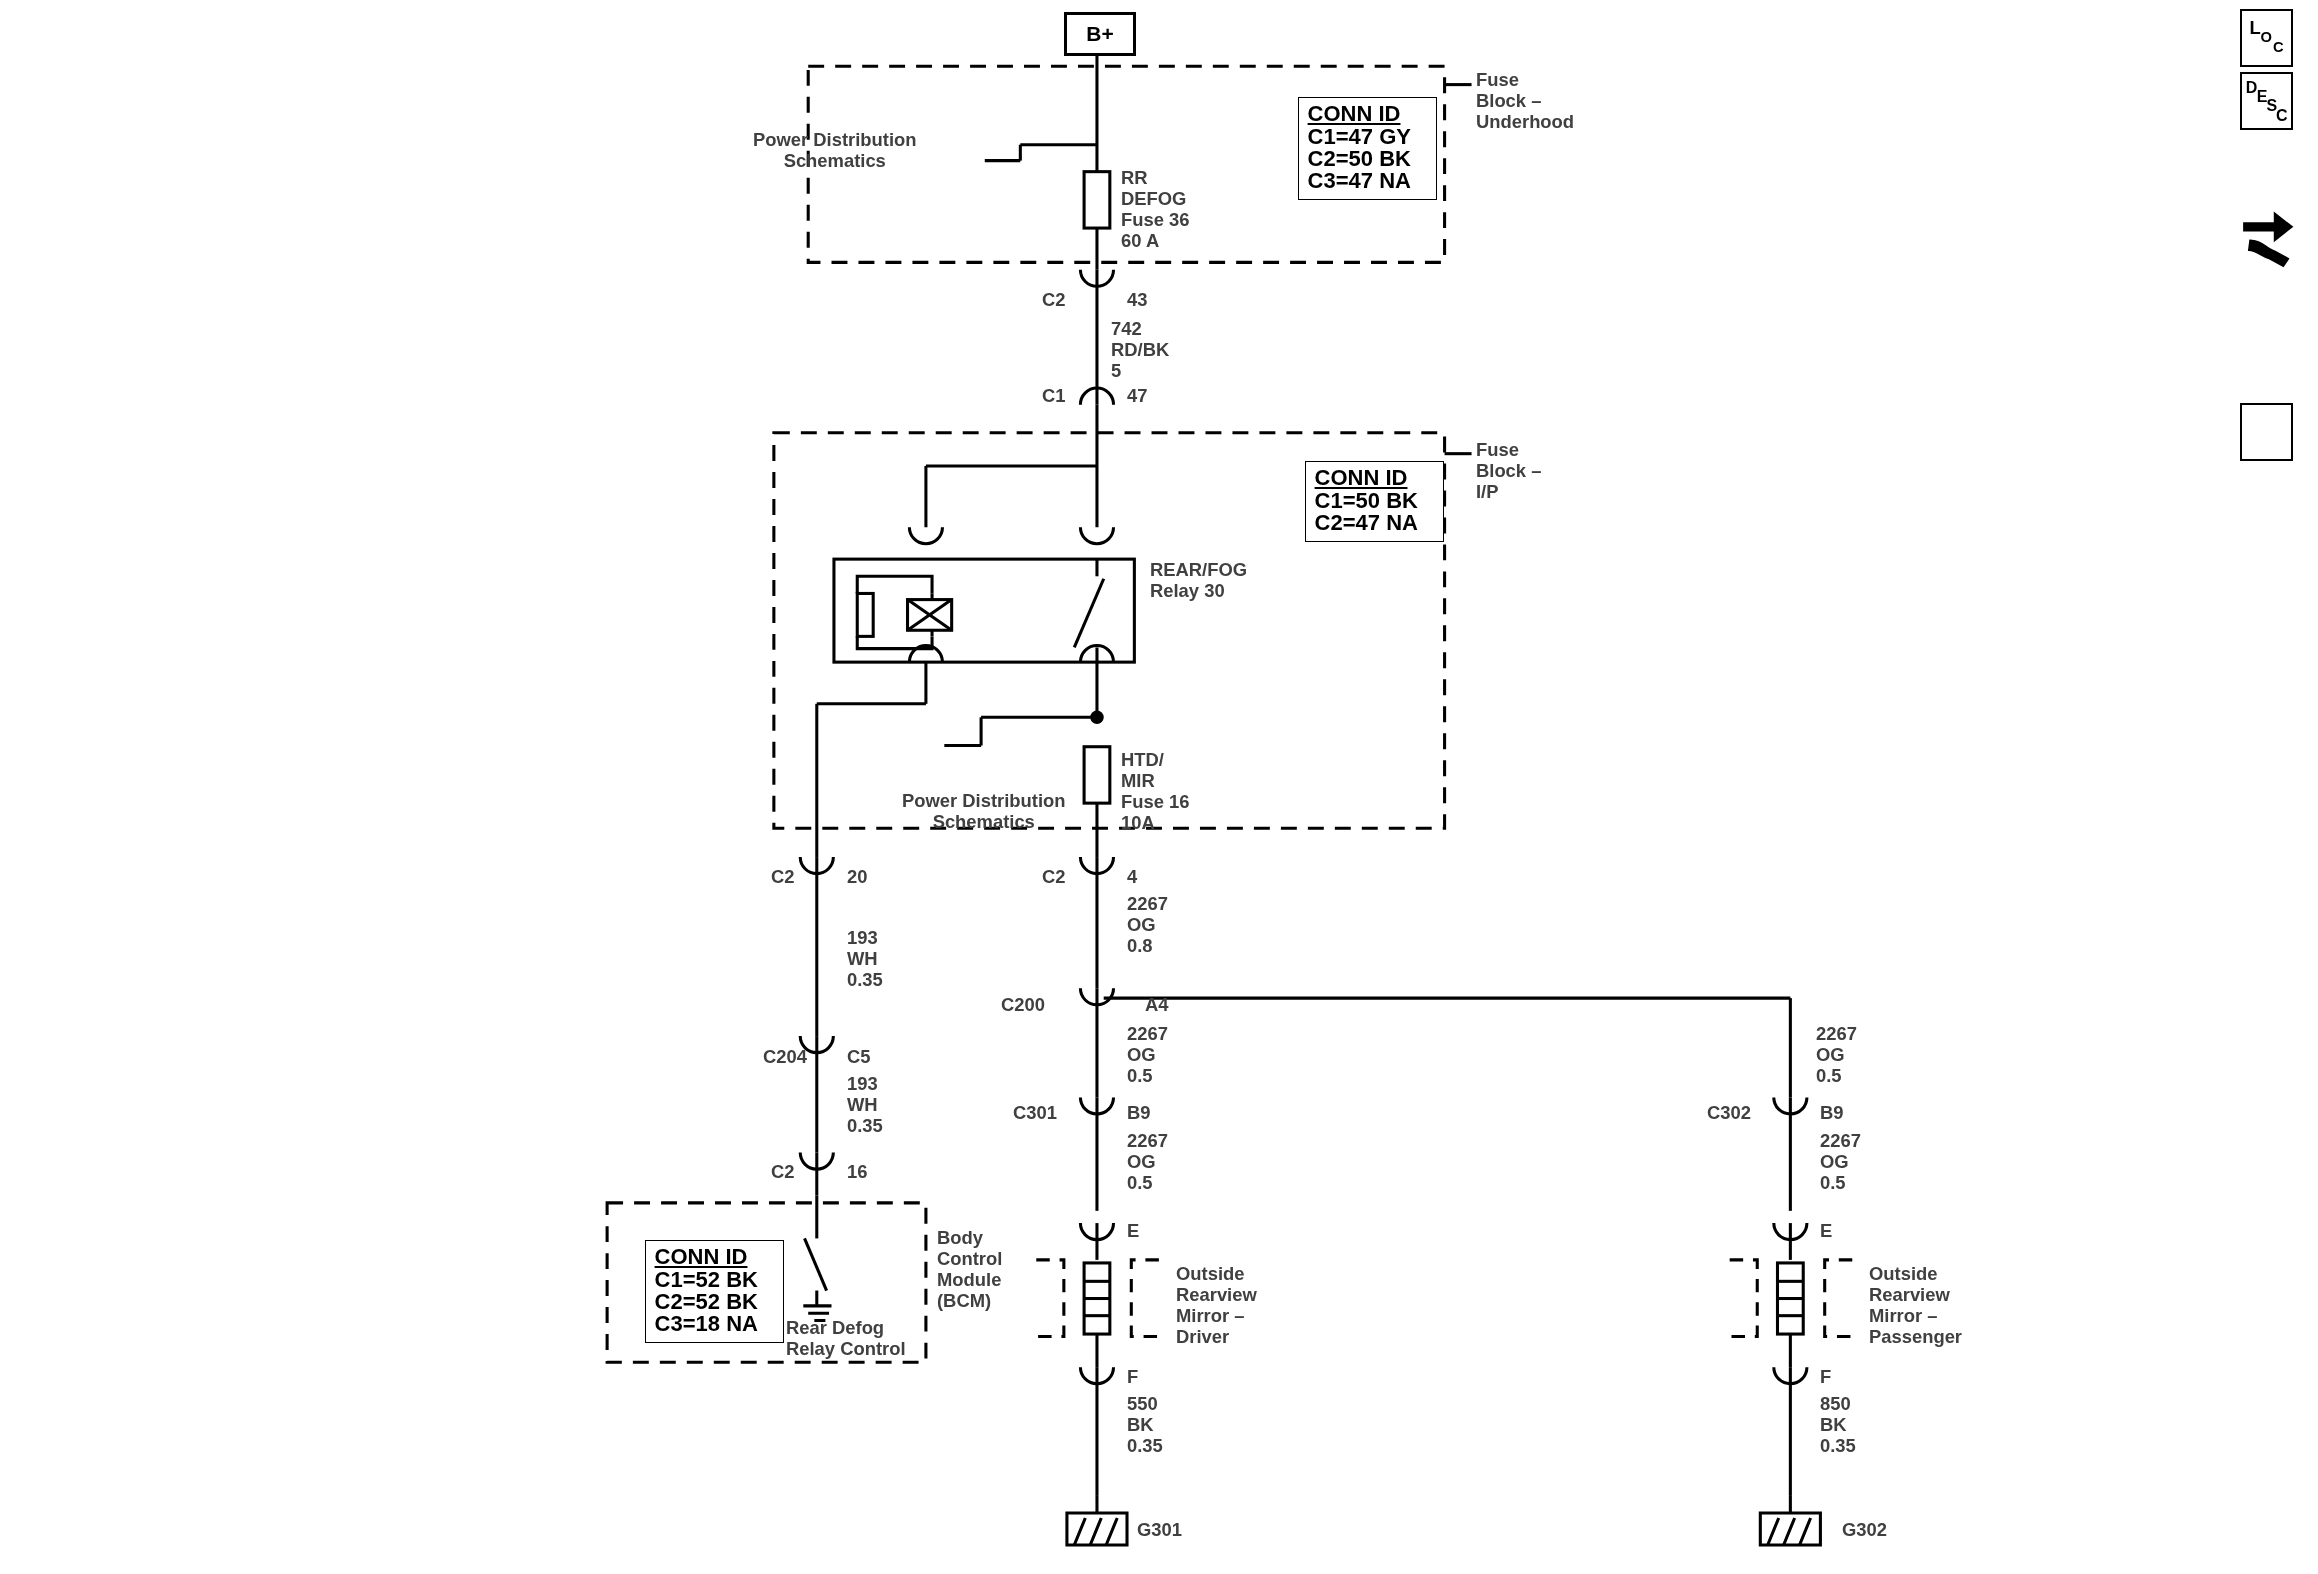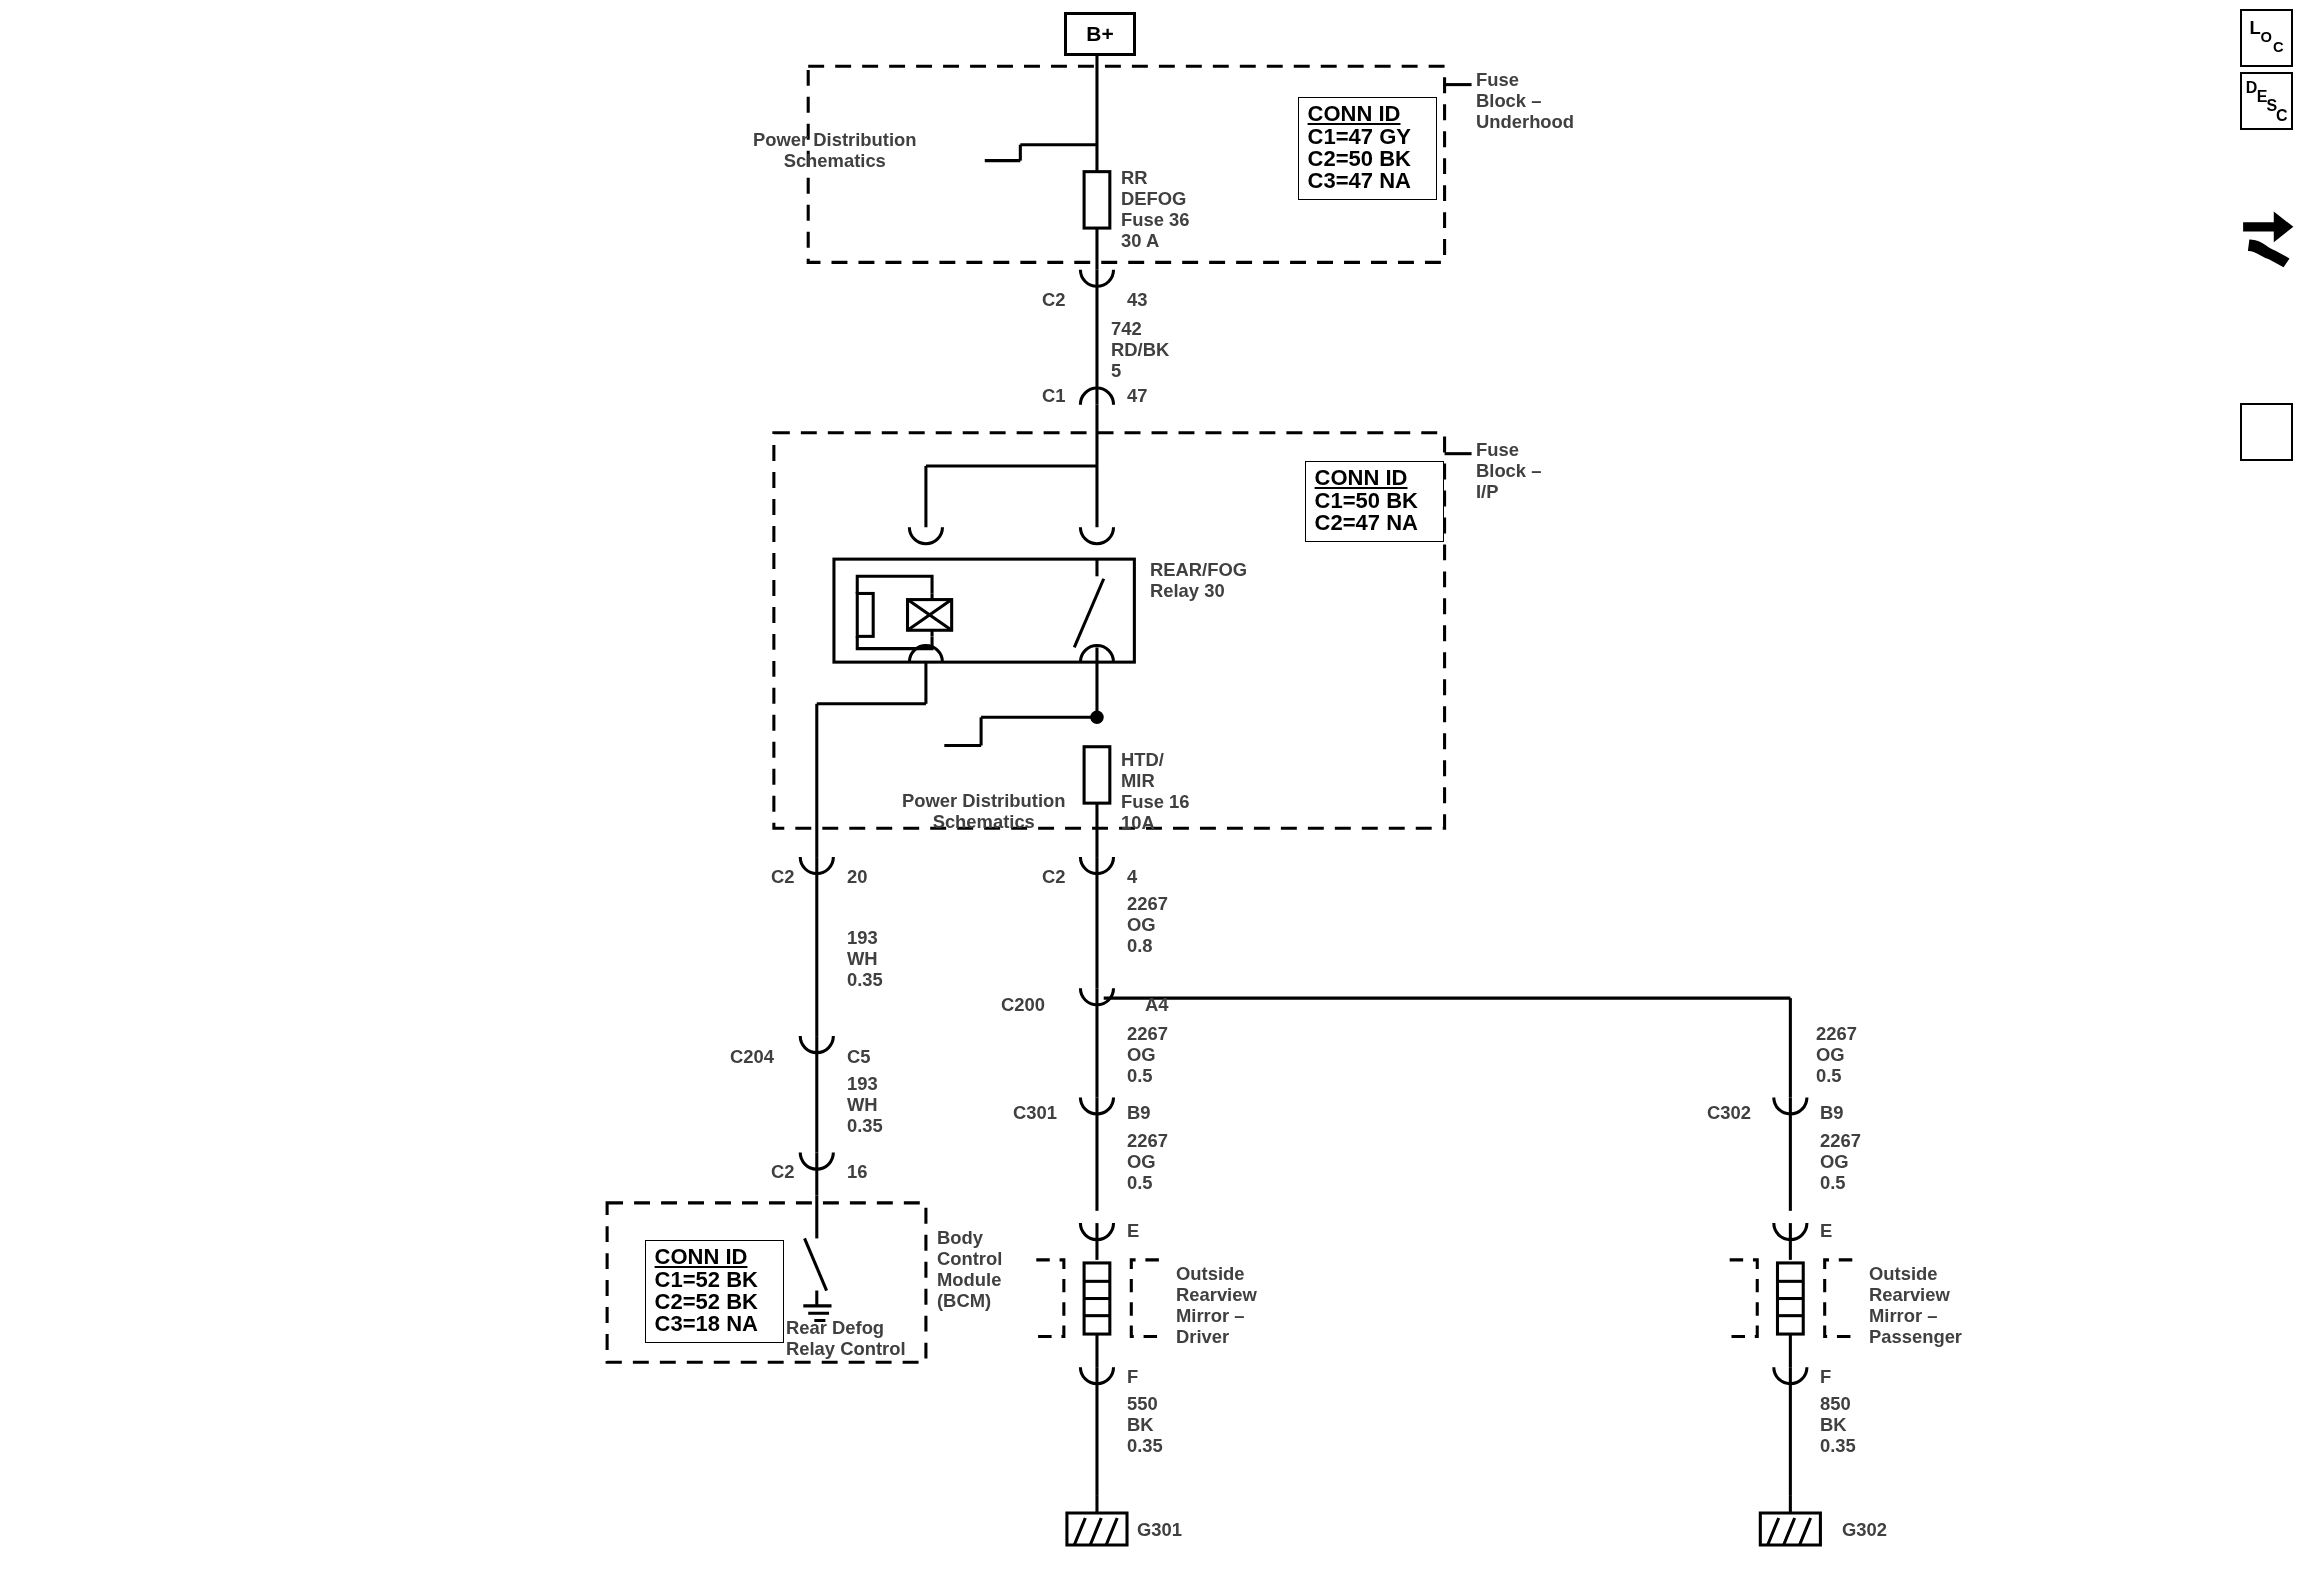--- a/index.html
+++ b/index.html
@@ -253,21 +253,21 @@
   <div class="conn-box" style="left:1298px; top:97px; width:120px;"><span class="hdr">CONN ID</span><span>C1=47 GY</span>
 <span>C2=50 BK</span>
 <span>C3=47 NA</span></div>
 
   <div class="lbl" style="left:753px; top:129px; text-align:center;">Power Distribution
 Schematics</div>
 
   <div class="lbl" style="left:1121px; top:167px;">RR
 DEFOG
 Fuse 36
-30 A</div>
+60 A</div>
 
   <div class="lbl" style="left:1042px; top:289px;">C2</div>
   <div class="lbl" style="left:1127px; top:289px;">43</div>
 
   <div class="lbl" style="left:1111px; top:318px;">742
 RD/BK
 5</div>
 
   <div class="lbl" style="left:1042px; top:385px;">C1</div>
   <div class="lbl" style="left:1127px; top:385px;">47</div>
@@ -290,21 +290,21 @@
 Fuse 16
 10A</div>
 
   <div class="lbl" style="left:771px; top:866px;">C2</div>
   <div class="lbl" style="left:847px; top:866px;">20</div>
 
   <div class="lbl" style="left:847px; top:927px;">193
 WH
 0.35</div>
 
-  <div class="lbl" style="left:730px; top:1046px;">C204</div>
+  <div class="lbl" style="left:763px; top:1046px;">C204</div>
   <div class="lbl" style="left:847px; top:1046px;">C5</div>
 
   <div class="lbl" style="left:847px; top:1073px;">193
 WH
 0.35</div>
 
   <div class="lbl" style="left:771px; top:1161px;">C2</div>
   <div class="lbl" style="left:847px; top:1161px;">16</div>
 
   <div class="conn-box" style="left:645px; top:1240px; width:120px;"><span class="hdr">CONN ID</span><span>C1=52 BK</span>

